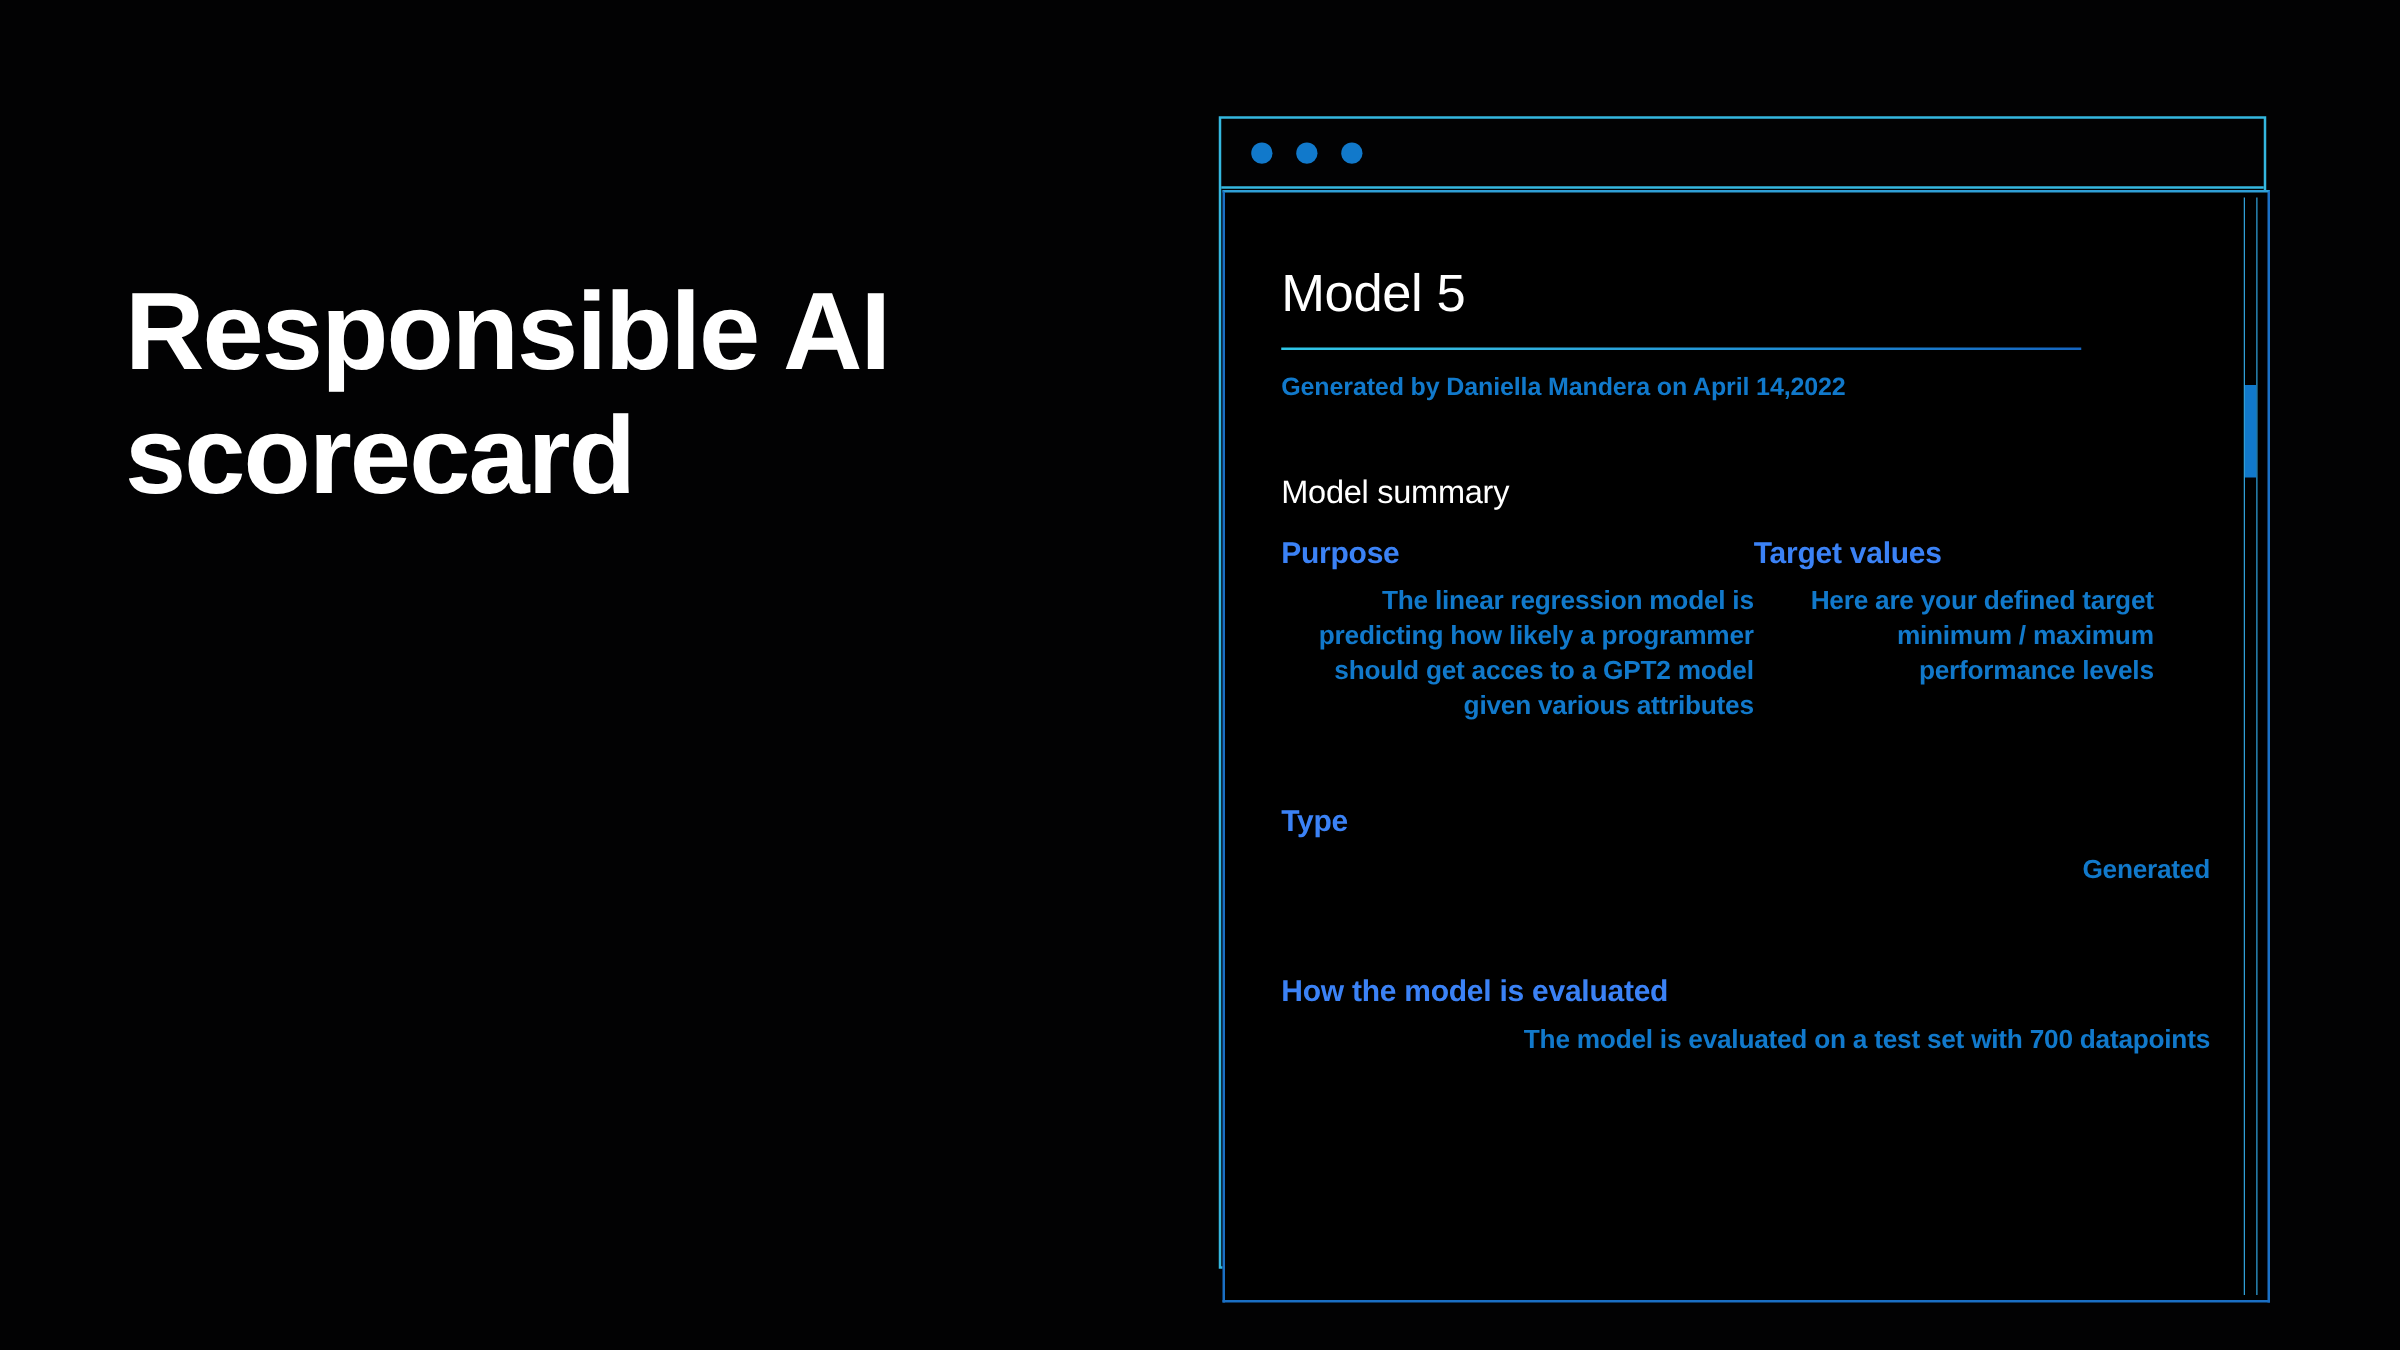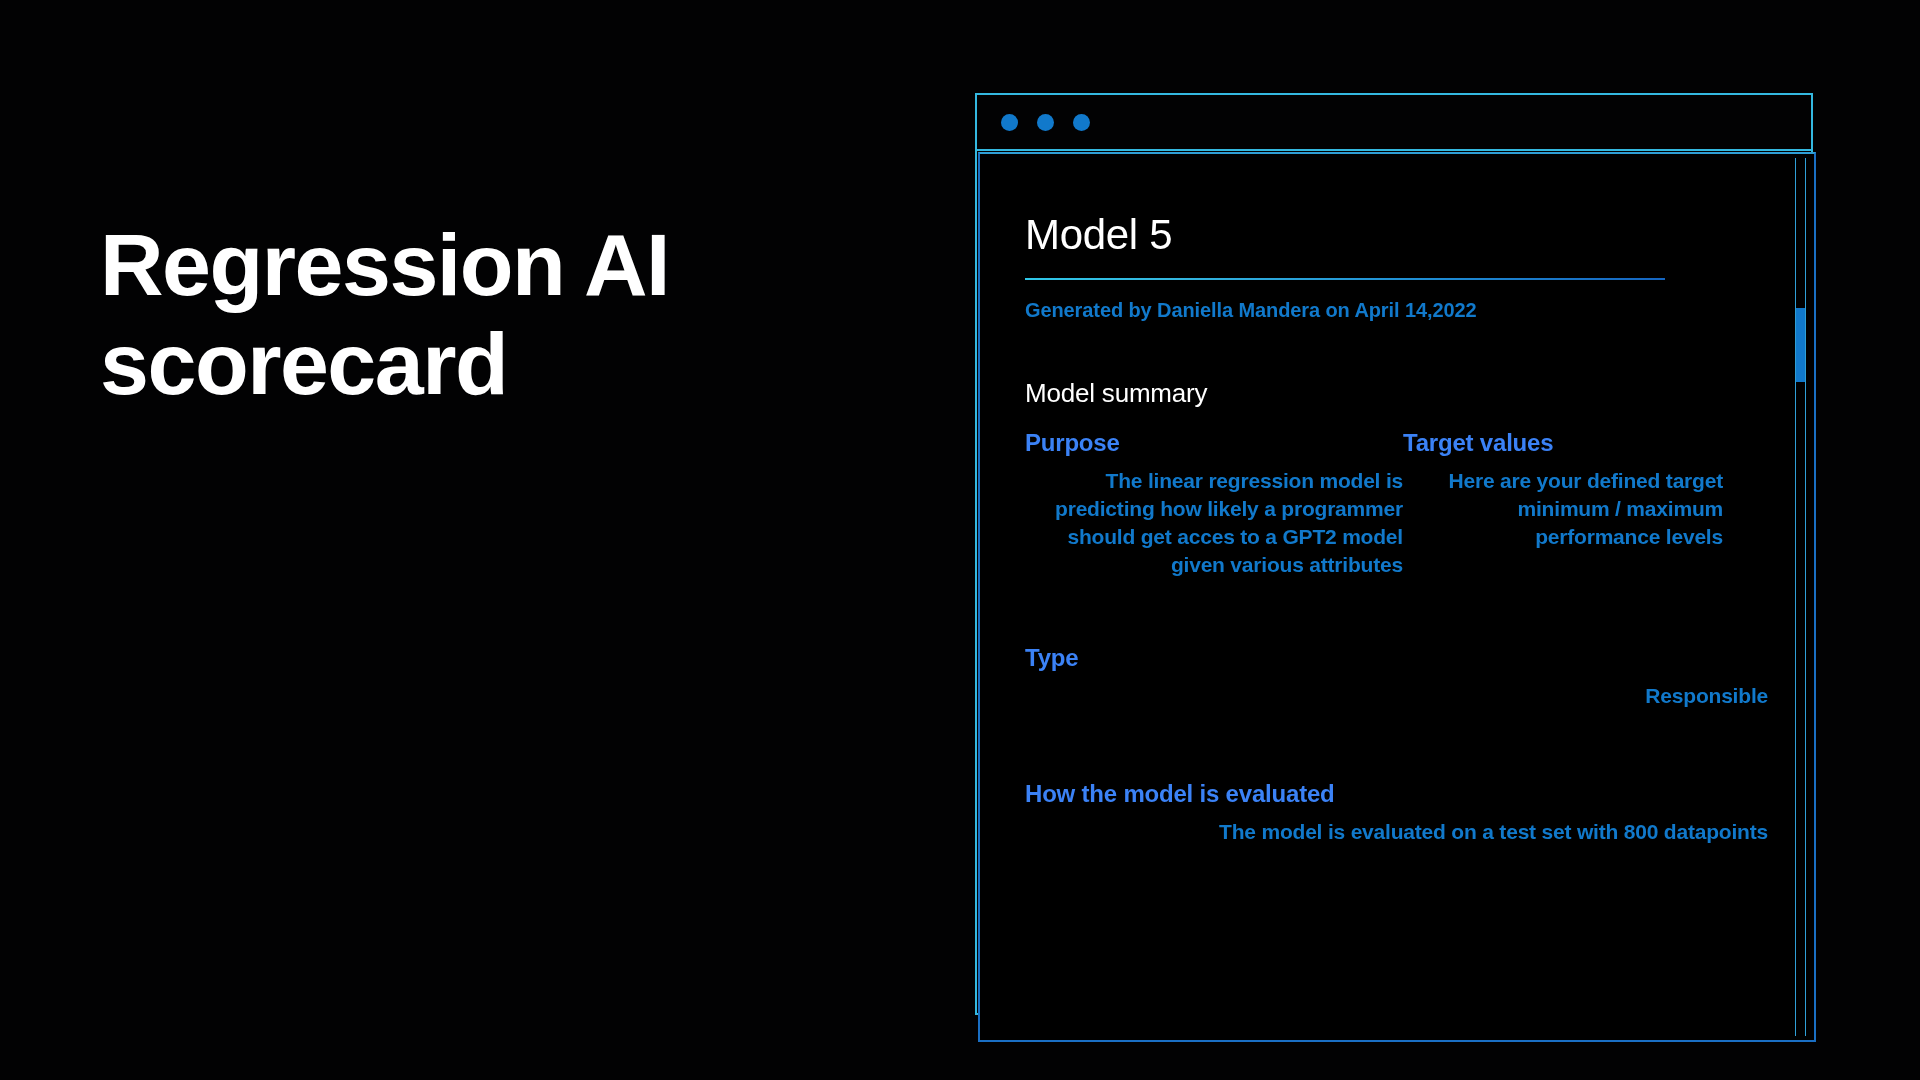--- a/index.html
+++ b/index.html
@@ -195,21 +195,21 @@
     right: 0;
     top: 150px;
     height: 74px;
     background: #1179cb;
   }
 </style>
 </head>
 <body>
 
 <div class="left-panel">
-  <h1 class="headline">Regression AI
+  <h1 class="headline">Responsible AI
 scorecard</h1>
 </div>
 
 <div class="window-frame">
 
   <div class="window-outer">
     <div class="title-bar">
       <span class="dot"></span>
       <span class="dot"></span>
       <span class="dot"></span>
@@ -237,26 +237,26 @@
 
         <div class="col-target">
           <p class="field-label">Target values</p>
           <p class="field-value">Here are your defined target minimum / maximum performance levels</p>
         </div>
 
       </div>
 
       <div class="block-type">
         <p class="field-label">Type</p>
-        <p class="field-value">Responsible</p>
+        <p class="field-value">Generated</p>
       </div>
 
       <div class="block-eval">
         <p class="field-label">How the model is evaluated</p>
-        <p class="field-value">The model is evaluated on a test set with 800 datapoints</p>
+        <p class="field-value">The model is evaluated on a test set with 700 datapoints</p>
       </div>
 
     </div>
 
     <div class="scrollbar-track">
       <div class="scrollbar-thumb"></div>
     </div>
 
   </div>
 </div>

